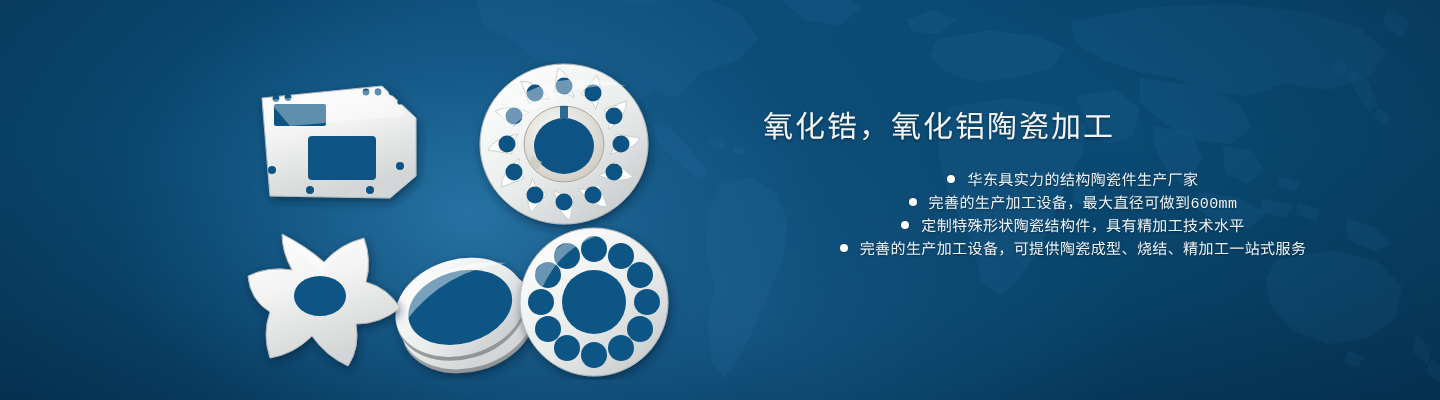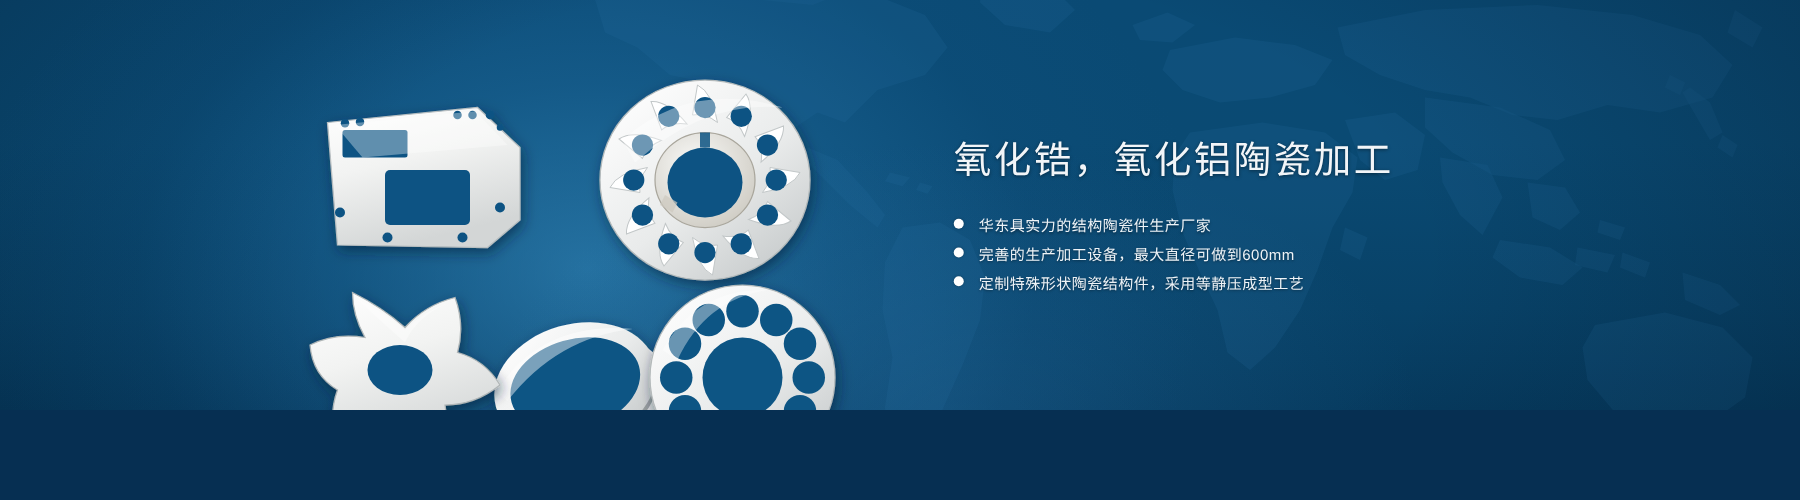--- a/index.html
+++ b/index.html
@@ -1,22 +1,22 @@
 <!DOCTYPE html>
 <html lang="zh-CN"><head>
 <meta charset="utf-8">
 <title>Ceramic Banner</title>
 <style>
   html,body{margin:0;padding:0;background:#062f52;}
   *{box-sizing:border-box;}
   .banner{
     position:relative;
-    width:1440px;height:328px;
+    width:1440px;height:400px;
     overflow:hidden;
-    font-family:Liberation Sans, sans-serif;
+    font-family:Liberation Mono, monospace;
     background:#074870;
   }
   
   .bg-base{position:absolute;inset:0;background:#074066;}
   
   .bg-vert{position:absolute;inset:0;
     background:linear-gradient(to bottom,#0a4a74 0%,#0a4a73 35%,#084268 75%,#063a5e 100%);}
   
   .bg-glow{position:absolute;inset:0;
     background:radial-gradient(ellipse 620px 460px at 470px 215px,
@@ -46,23 +46,24 @@
   .headline{
     font-size:30px;line-height:42px;color:#f2f5f8;
     letter-spacing:2px;font-weight:400;
     text-shadow:0 1px 3px rgba(0,0,0,0.45);
     white-space:nowrap;margin:0 0 18px 0;
   }
   .bullets{list-style:none;margin:0;padding:0;}
   .bullets li{
     display:flex;align-items:center;
     height:22px;margin-bottom:1px;
-    color:#eef3f7;font-size:12px;letter-spacing:.4px;
+    color:#eef3f7;font-size:15px;letter-spacing:.4px;
     text-shadow:0 1px 2px rgba(0,0,0,0.40);
     white-space:nowrap;
+    justify-content:center;
   }
   .dot{
     width:8px;height:8px;border-radius:50%;
     background:#ffffff;flex:0 0 8px;margin-right:12px;
     box-shadow:0 0 2px rgba(0,0,0,.35);
   }
 </style>
 </head>
 <body>
 
@@ -307,18 +308,22 @@
       <li>
         <span class="dot"></span>
         <span>华东具实力的结构陶瓷件生产厂家</span>
       </li>
       <li>
         <span class="dot"></span>
         <span>完善的生产加工设备，最大直径可做到600mm</span>
       </li>
       <li>
         <span class="dot"></span>
-        <span>定制特殊形状陶瓷结构件，采用等静压成型工艺</span>
+        <span>定制特殊形状陶瓷结构件，具有精加工技术水平</span>
+      </li>
+      <li>
+        <span class="dot"></span>
+        <span>完善的生产加工设备，可提供陶瓷成型、烧结、精加工一站式服务</span>
       </li>
     </ul>
   </div>
 
 </div>
 
 </body></html>

